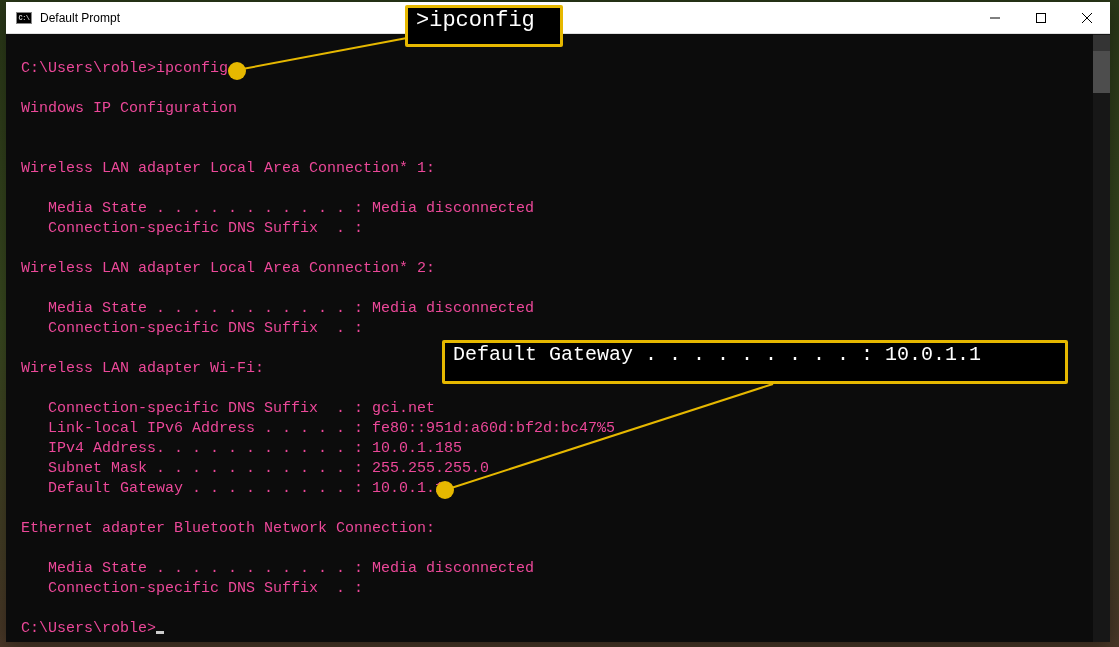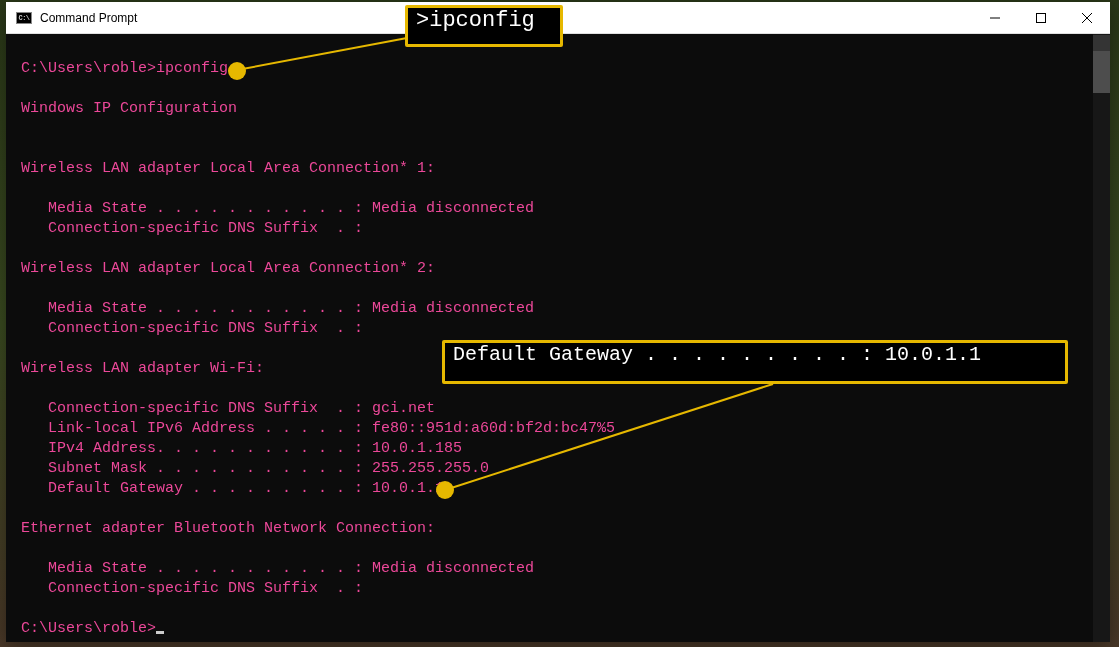--- a/index.html
+++ b/index.html
@@ -67,21 +67,21 @@
       z-index: 9;
     }
     svg.lines { position: absolute; top: 0; left: 0; width: 1119px; height: 647px; pointer-events: none; z-index: 8; }
   </style>
 </head>
 <body>
 
 <div class="window">
   <div class="titlebar">
     <span class="titlebar-icon">C:\</span>
-    <span class="titlebar-text">Command Prompt</span>
+    <span class="titlebar-text">Default Prompt</span>
     <div class="titlebar-buttons">
       <div class="titlebar-btn">
         <svg width="10" height="10" viewBox="0 0 10 10">
             <line x1="0" y1="5" x2="10" y2="5" stroke="#000" stroke-width="1"></line>
           </svg>
       </div>
       <div class="titlebar-btn">
         <svg width="10" height="10" viewBox="0 0 10 10">
             <rect x="0.5" y="0.5" width="9" height="9" fill="none" stroke="#000" stroke-width="1"></rect>
           </svg>

